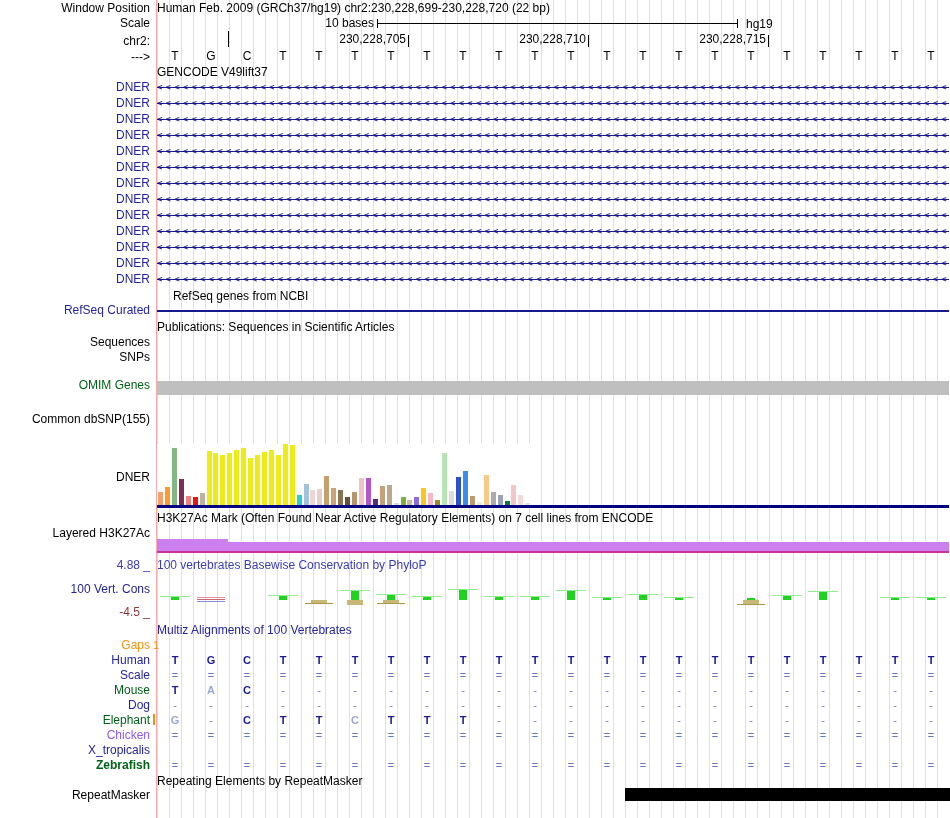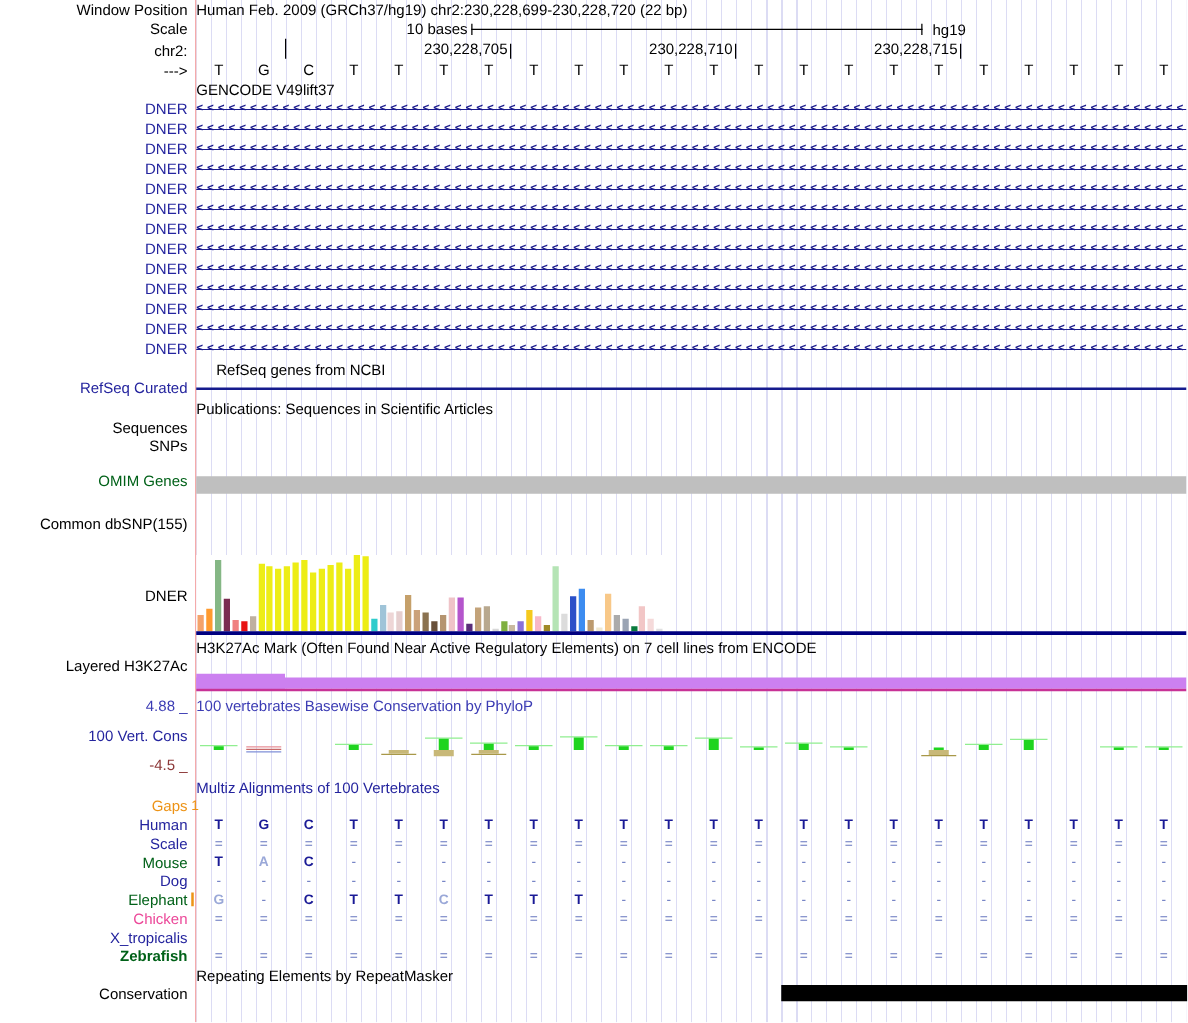--- a/index.html
+++ b/index.html
@@ -352,21 +352,21 @@
       <div class="alncell" style="left: 589px; top: 714px; color: rgb(104, 120, 192); font-weight: normal;">-</div>
       <div class="alncell" style="left: 625px; top: 714px; color: rgb(104, 120, 192); font-weight: normal;">-</div>
       <div class="alncell" style="left: 661px; top: 714px; color: rgb(104, 120, 192); font-weight: normal;">-</div>
       <div class="alncell" style="left: 697px; top: 714px; color: rgb(104, 120, 192); font-weight: normal;">-</div>
       <div class="alncell" style="left: 733px; top: 714px; color: rgb(104, 120, 192); font-weight: normal;">-</div>
       <div class="alncell" style="left: 769px; top: 714px; color: rgb(104, 120, 192); font-weight: normal;">-</div>
       <div class="alncell" style="left: 805px; top: 714px; color: rgb(104, 120, 192); font-weight: normal;">-</div>
       <div class="alncell" style="left: 841px; top: 714px; color: rgb(104, 120, 192); font-weight: normal;">-</div>
       <div class="alncell" style="left: 877px; top: 714px; color: rgb(104, 120, 192); font-weight: normal;">-</div>
       <div class="alncell" style="left: 913px; top: 714px; color: rgb(104, 120, 192); font-weight: normal;">-</div>
-      <div class="lbl" style="top: 729px; color: #ec4899;">Chicken</div>
+      <div class="lbl" style="top: 729px; color: #8b5cf6;">Chicken</div>
       <div class="alncell" style="left: 157px; top: 729px; color: rgb(104, 120, 192); font-weight: normal;">=</div>
       <div class="alncell" style="left: 193px; top: 729px; color: rgb(104, 120, 192); font-weight: normal;">=</div>
       <div class="alncell" style="left: 229px; top: 729px; color: rgb(104, 120, 192); font-weight: normal;">=</div>
       <div class="alncell" style="left: 265px; top: 729px; color: rgb(104, 120, 192); font-weight: normal;">=</div>
       <div class="alncell" style="left: 301px; top: 729px; color: rgb(104, 120, 192); font-weight: normal;">=</div>
       <div class="alncell" style="left: 337px; top: 729px; color: rgb(104, 120, 192); font-weight: normal;">=</div>
       <div class="alncell" style="left: 373px; top: 729px; color: rgb(104, 120, 192); font-weight: normal;">=</div>
       <div class="alncell" style="left: 409px; top: 729px; color: rgb(104, 120, 192); font-weight: normal;">=</div>
       <div class="alncell" style="left: 445px; top: 729px; color: rgb(104, 120, 192); font-weight: normal;">=</div>
       <div class="alncell" style="left: 481px; top: 729px; color: rgb(104, 120, 192); font-weight: normal;">=</div>
@@ -402,15 +402,15 @@
       <div class="alncell" style="left: 697px; top: 759px; color: rgb(104, 120, 192); font-weight: normal;">=</div>
       <div class="alncell" style="left: 733px; top: 759px; color: rgb(104, 120, 192); font-weight: normal;">=</div>
       <div class="alncell" style="left: 769px; top: 759px; color: rgb(104, 120, 192); font-weight: normal;">=</div>
       <div class="alncell" style="left: 805px; top: 759px; color: rgb(104, 120, 192); font-weight: normal;">=</div>
       <div class="alncell" style="left: 841px; top: 759px; color: rgb(104, 120, 192); font-weight: normal;">=</div>
       <div class="alncell" style="left: 877px; top: 759px; color: rgb(104, 120, 192); font-weight: normal;">=</div>
       <div class="alncell" style="left: 913px; top: 759px; color: rgb(104, 120, 192); font-weight: normal;">=</div>
     </div>
 
   <div class="title" style="top:775px;">Repeating Elements by RepeatMasker</div>
-  <div class="lbl" style="top:789px;">Conservation</div>
+  <div class="lbl" style="top:789px;">RepeatMasker</div>
   <div id="rm-bar" class="abs" style="top: 788px; height: 13px; background: rgb(0, 0, 0); left: 625px; width: 325px;"></div>
 </div>
 
 </body></html>

